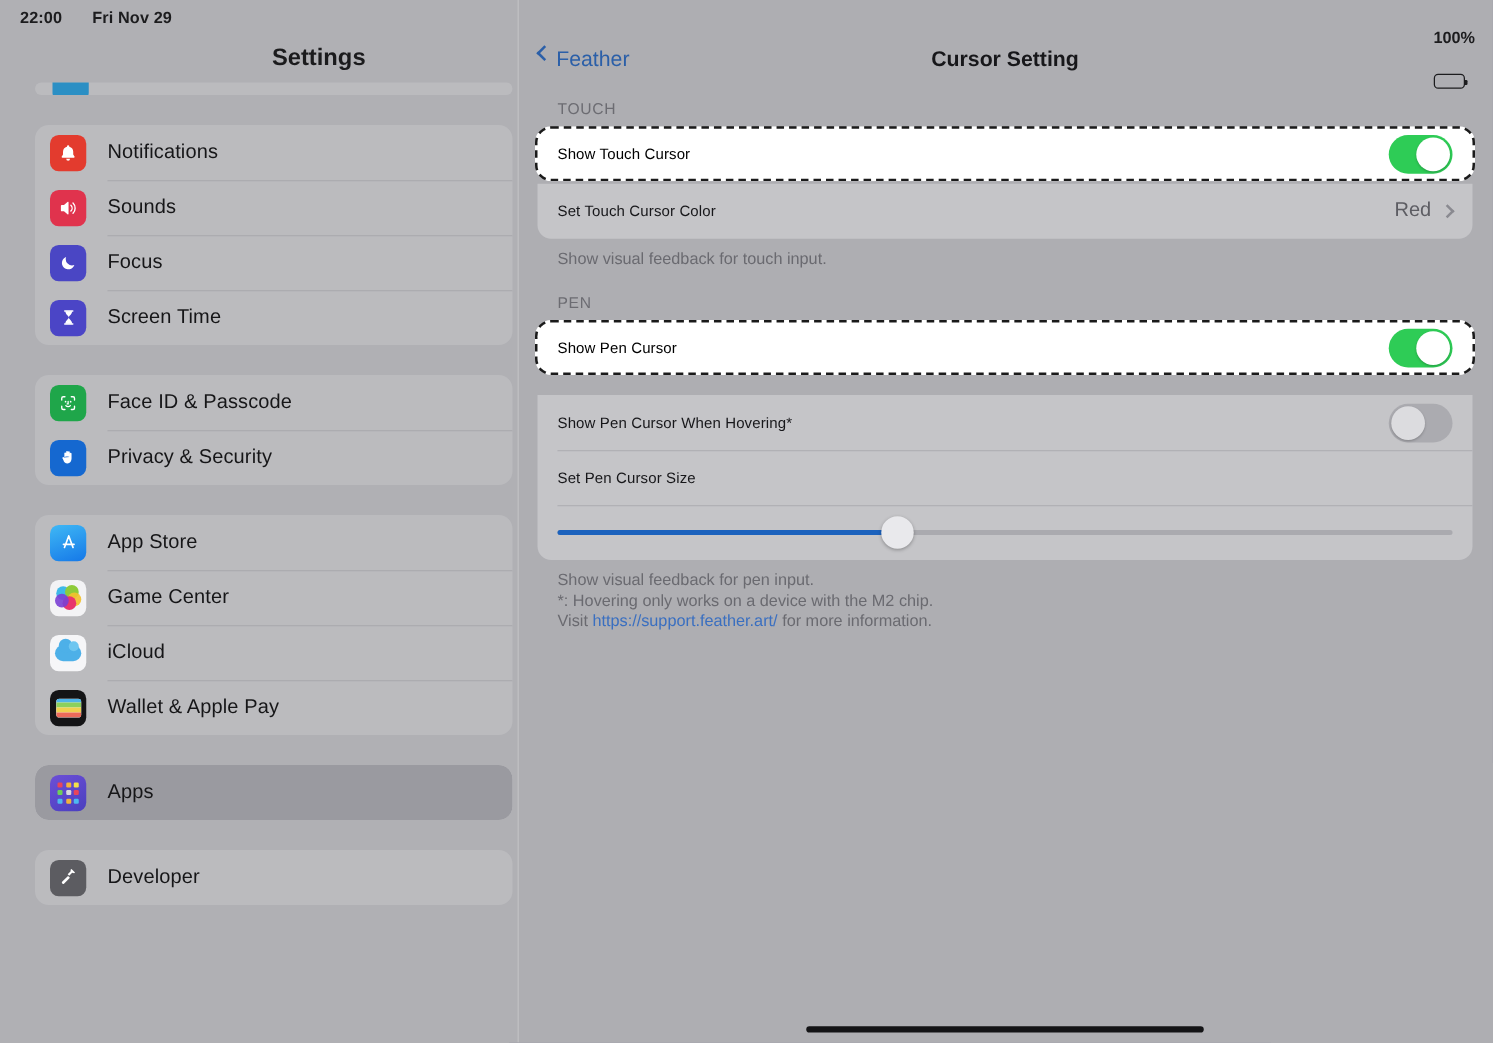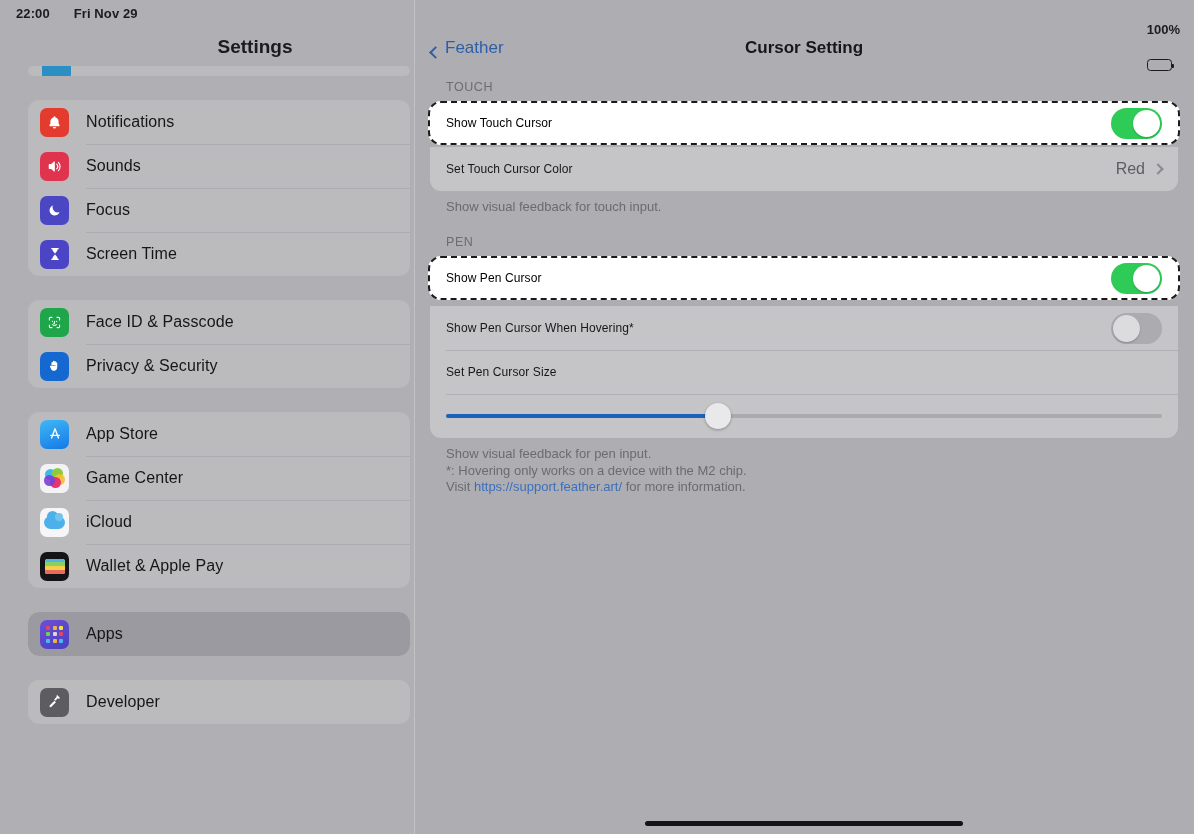--- a/index.html
+++ b/index.html
@@ -136,21 +136,21 @@
   .content::before {
     content:""; position:absolute; left:0; top:0; bottom:0; width:1px;
     background: rgba(255,255,255,0.25);
   }
   .nav {
     height: 44px; margin-top: 26px;
     display: flex; align-items: center;
     position: relative;
   }
   .nav-back {
-    display: flex; align-items: flex-end; gap: 5px;
+    display: flex; align-items: flex-start; gap: 5px;
     margin-left: 17px;
     color: #2b5fa8; font-size: 17px;
   }
   .chev-left {
     width: 9px; height: 9px;
     border-left: 2.6px solid #2b5fa8;
     border-bottom: 2.6px solid #2b5fa8;
     transform: rotate(45deg);
     margin-bottom: 1px;
   }
@@ -452,21 +452,21 @@
 
       <div class="hl-row">
         <span class="row-label">Show Pen Cursor</span>
         <span class="row-right">
           <span class="toggle on">
               <span class="knob"></span>
             </span>
         </span>
       </div>
 
-      <div class="group" style="margin-top:6px;border-top-left-radius:0;border-top-right-radius:0;">
+      <div class="group" style="margin-top:16px;border-top-left-radius:0;border-top-right-radius:0;">
         <div class="row">
           <span class="row-label">Show Pen Cursor When Hovering*</span>
           <span class="row-right">
             <span class="toggle off">
                 <span class="knob"></span>
               </span>
           </span>
         </div>
         <div class="row">
           <span class="row-label">Set Pen Cursor Size</span>

